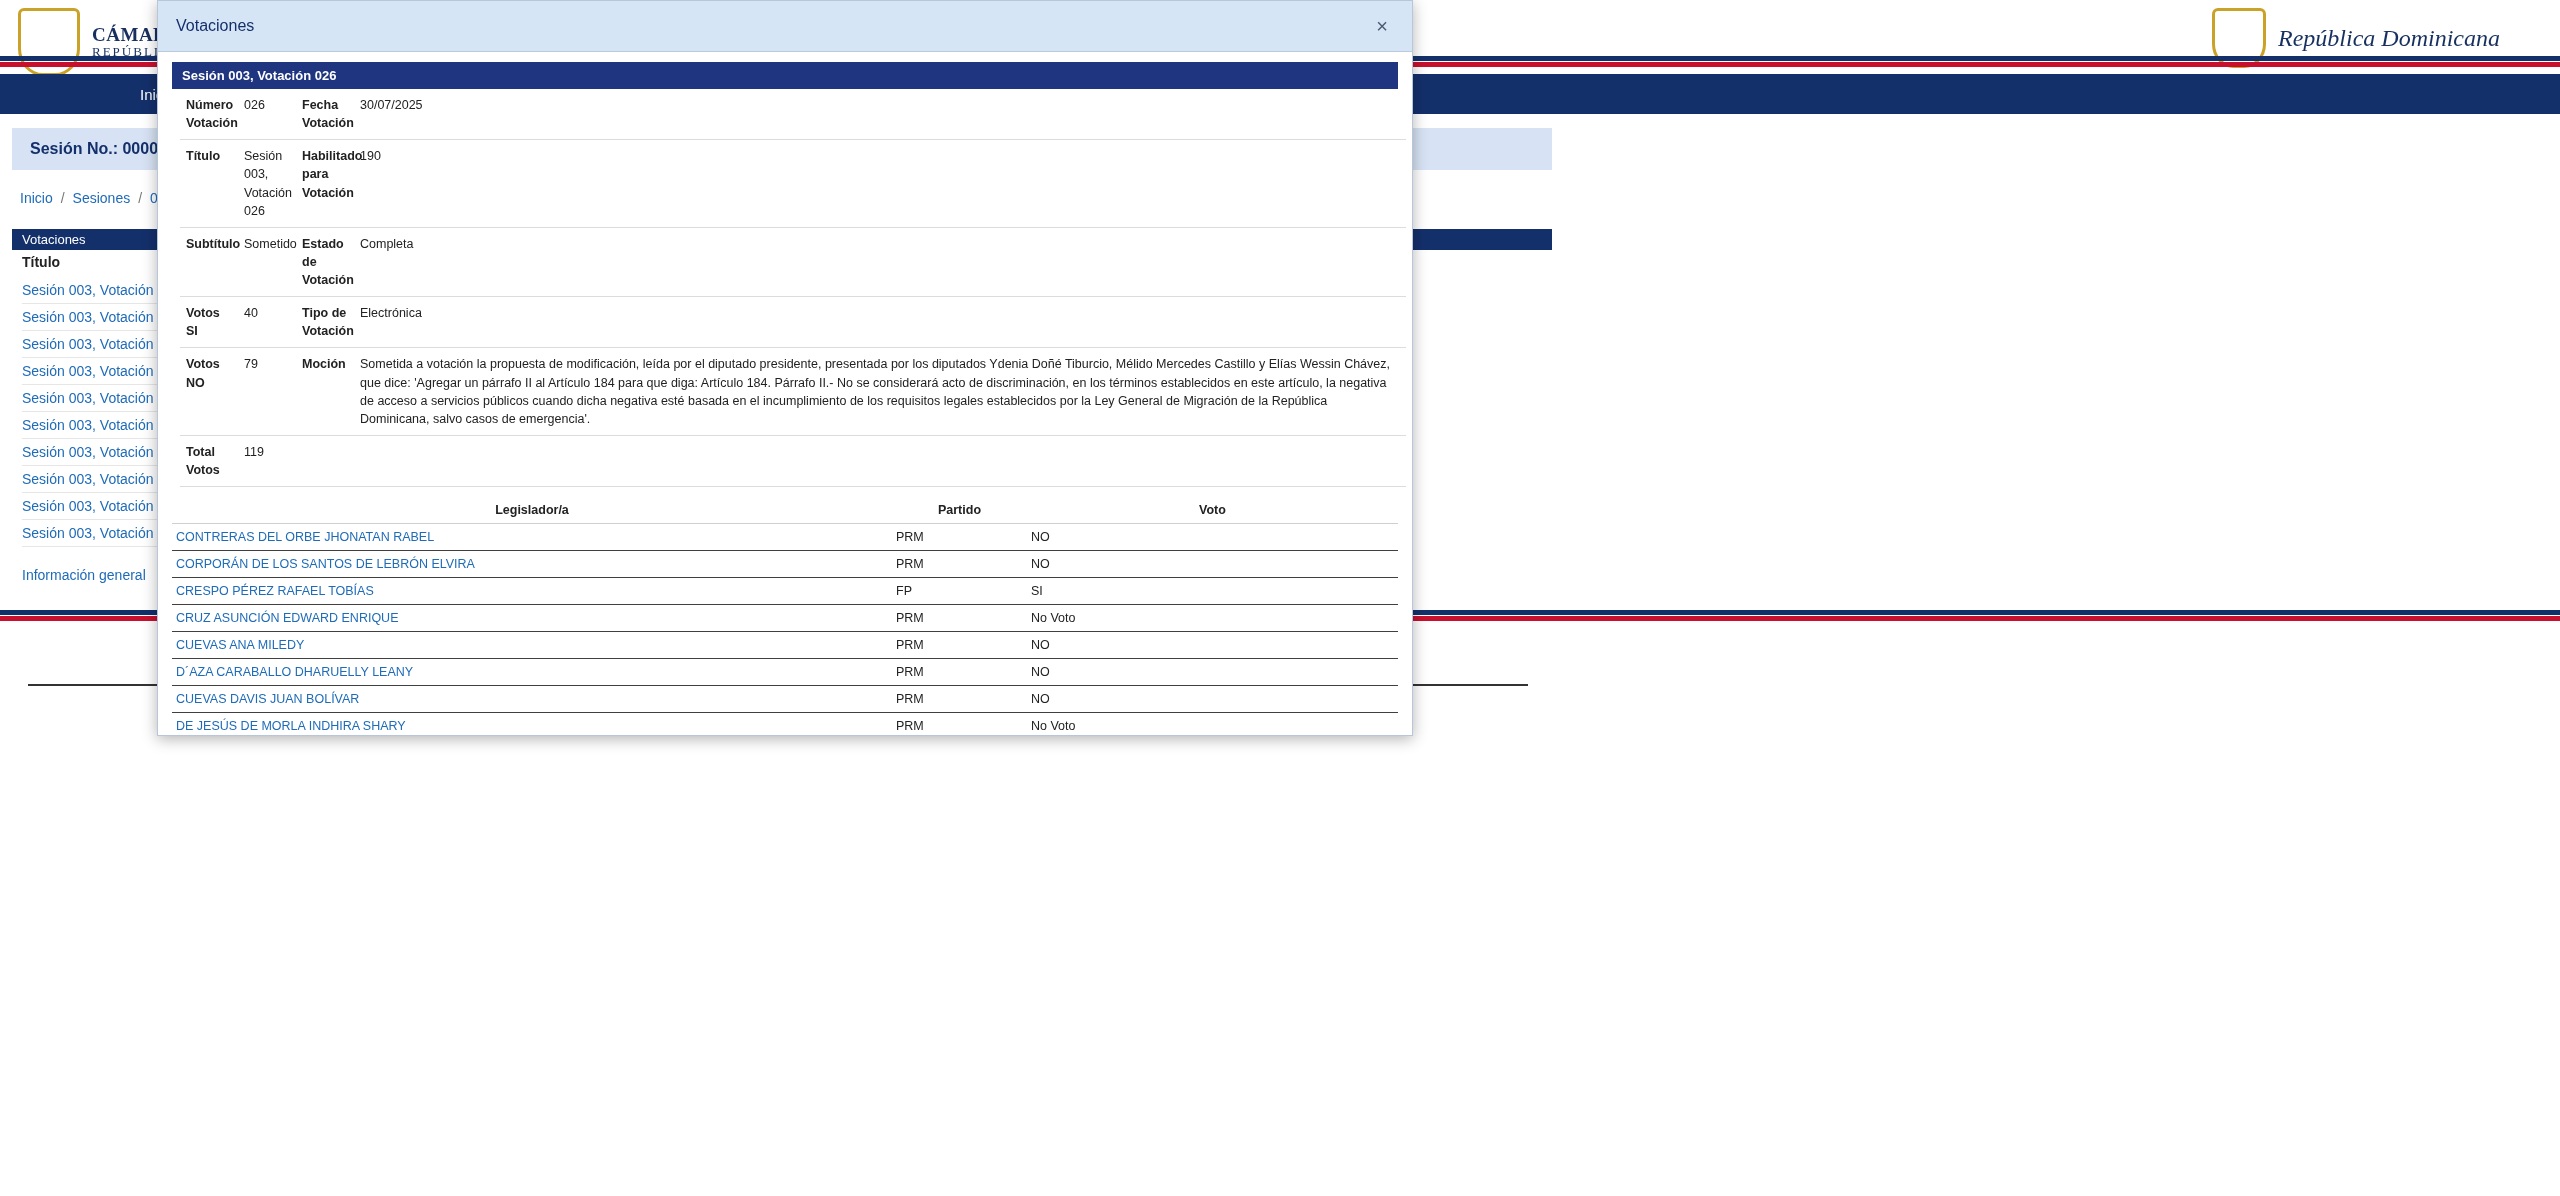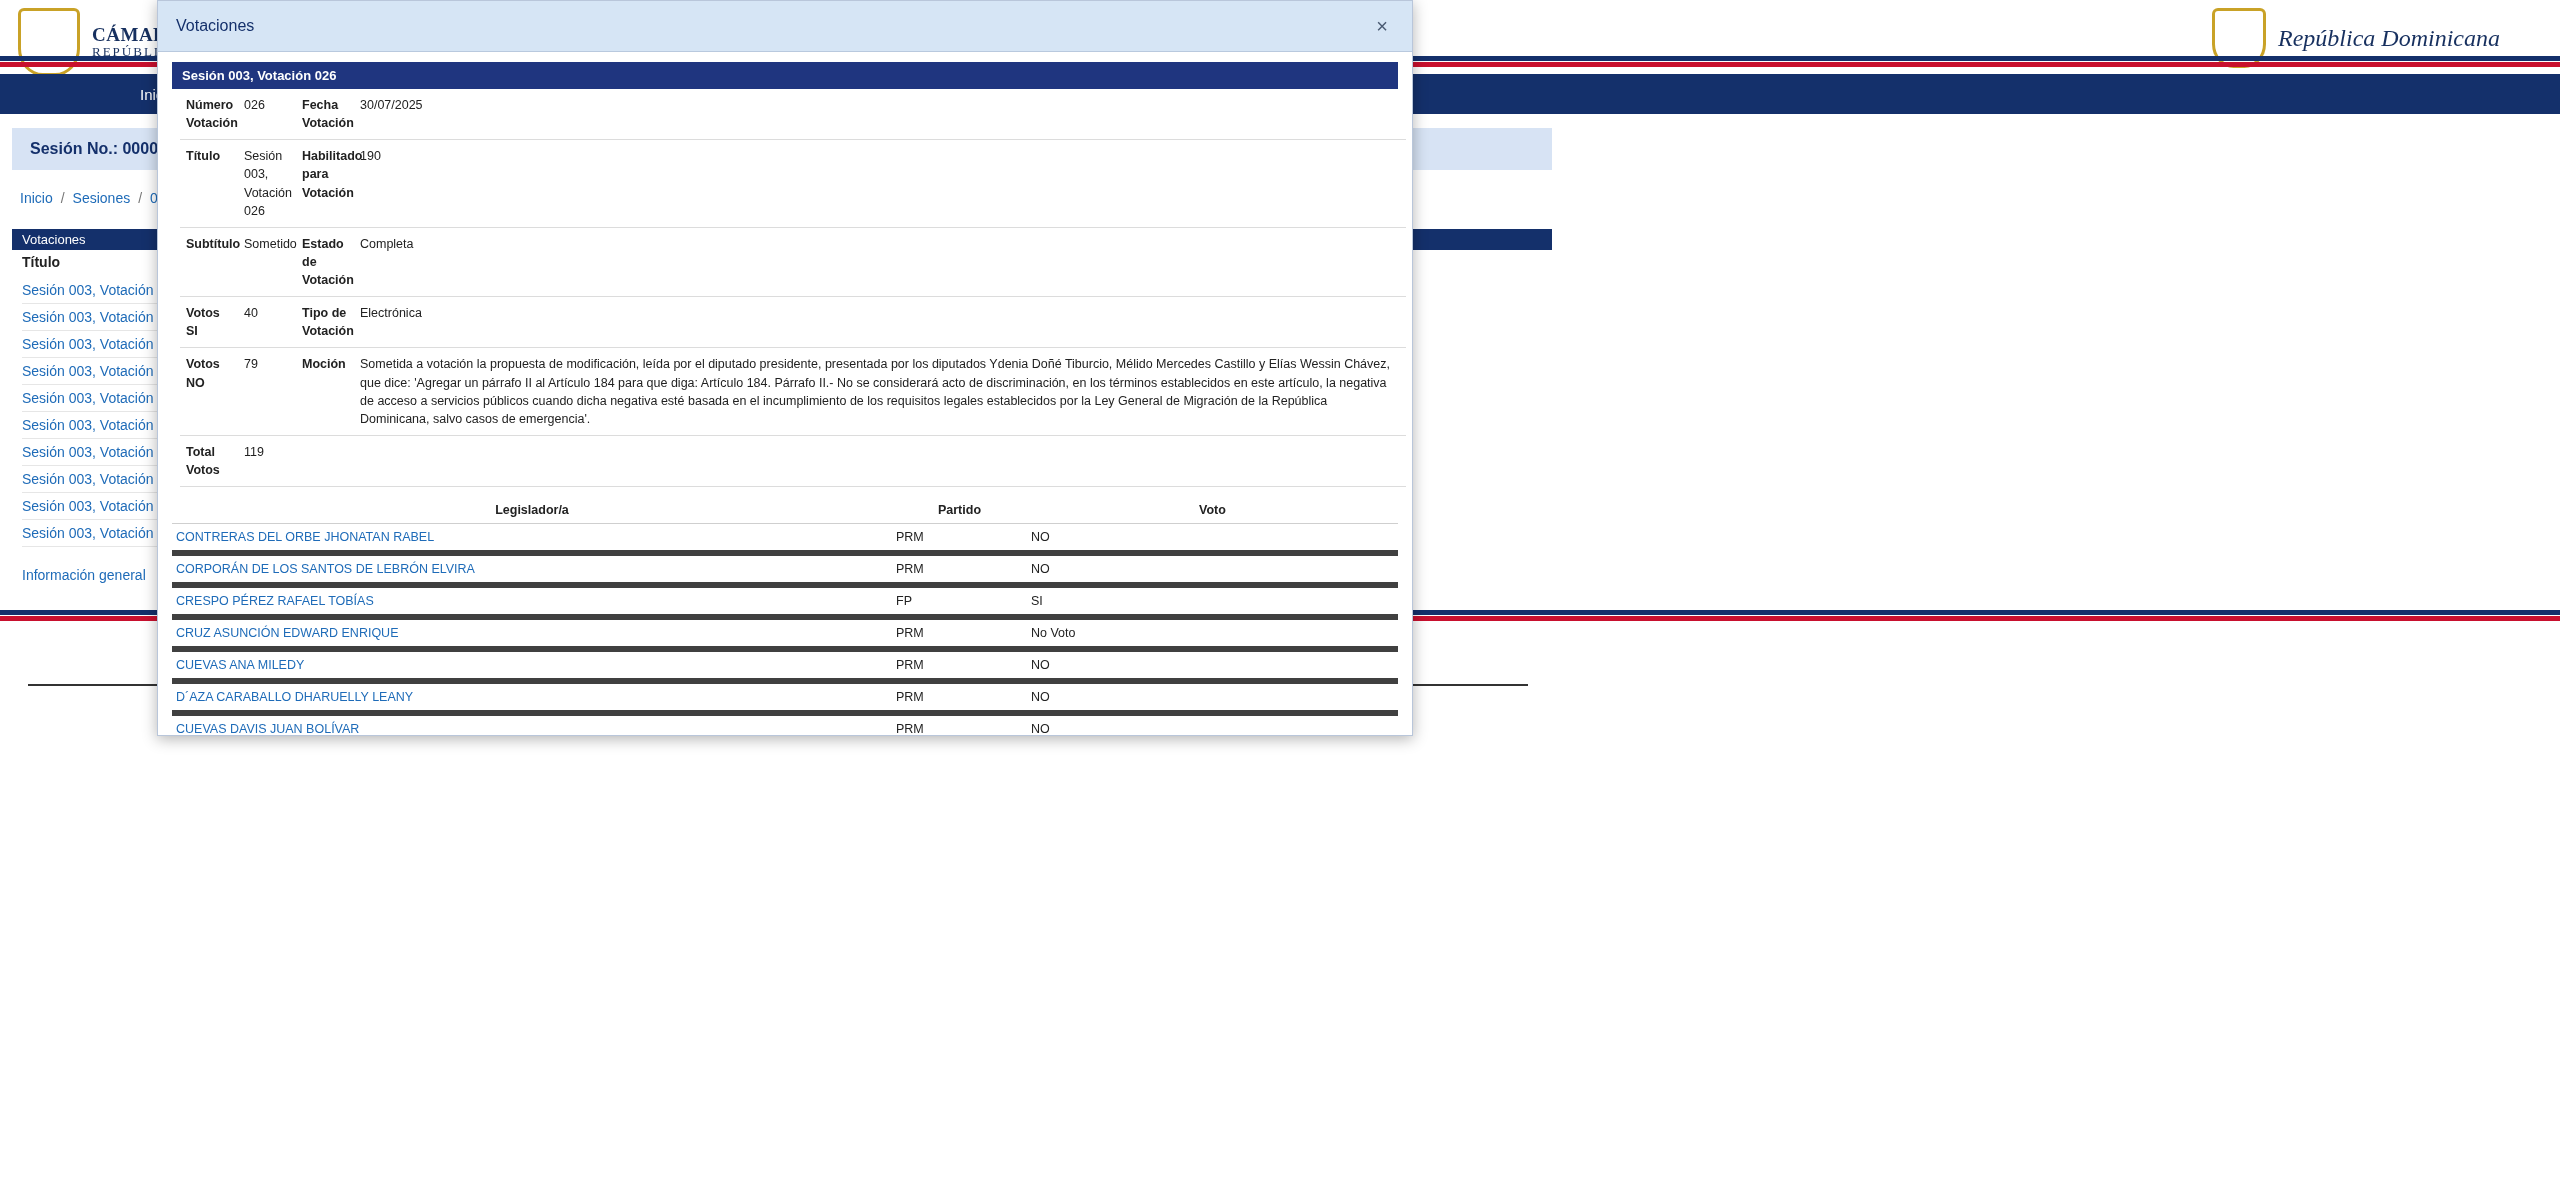--- a/index.html
+++ b/index.html
@@ -146,21 +146,21 @@
 
   table.legis {
     width: 100%; border-collapse: collapse; table-layout: fixed;
     font-size: 12.5px; margin-top: 10px;
   }
   table.legis th {
     text-align: center; font-size: 12.5px; font-weight: 700; color: #222;
     border-bottom: 1px solid #cfcfcf; padding: 6px 4px;
   }
   table.legis td {
-    padding: 6px 4px; border-bottom: 6px solid #404040; color: #222;
+    padding: 6px 4px; border-bottom: 1px solid #404040; color: #222;
   }
   table.legis td.name { color: #1e6bb8; }
   .col-name { width: 720px; }
   .col-part { width: 135px; }
   .col-voto { width: auto; }
 </style>
 </head>
 <body>
 
 <div id="page-root">

